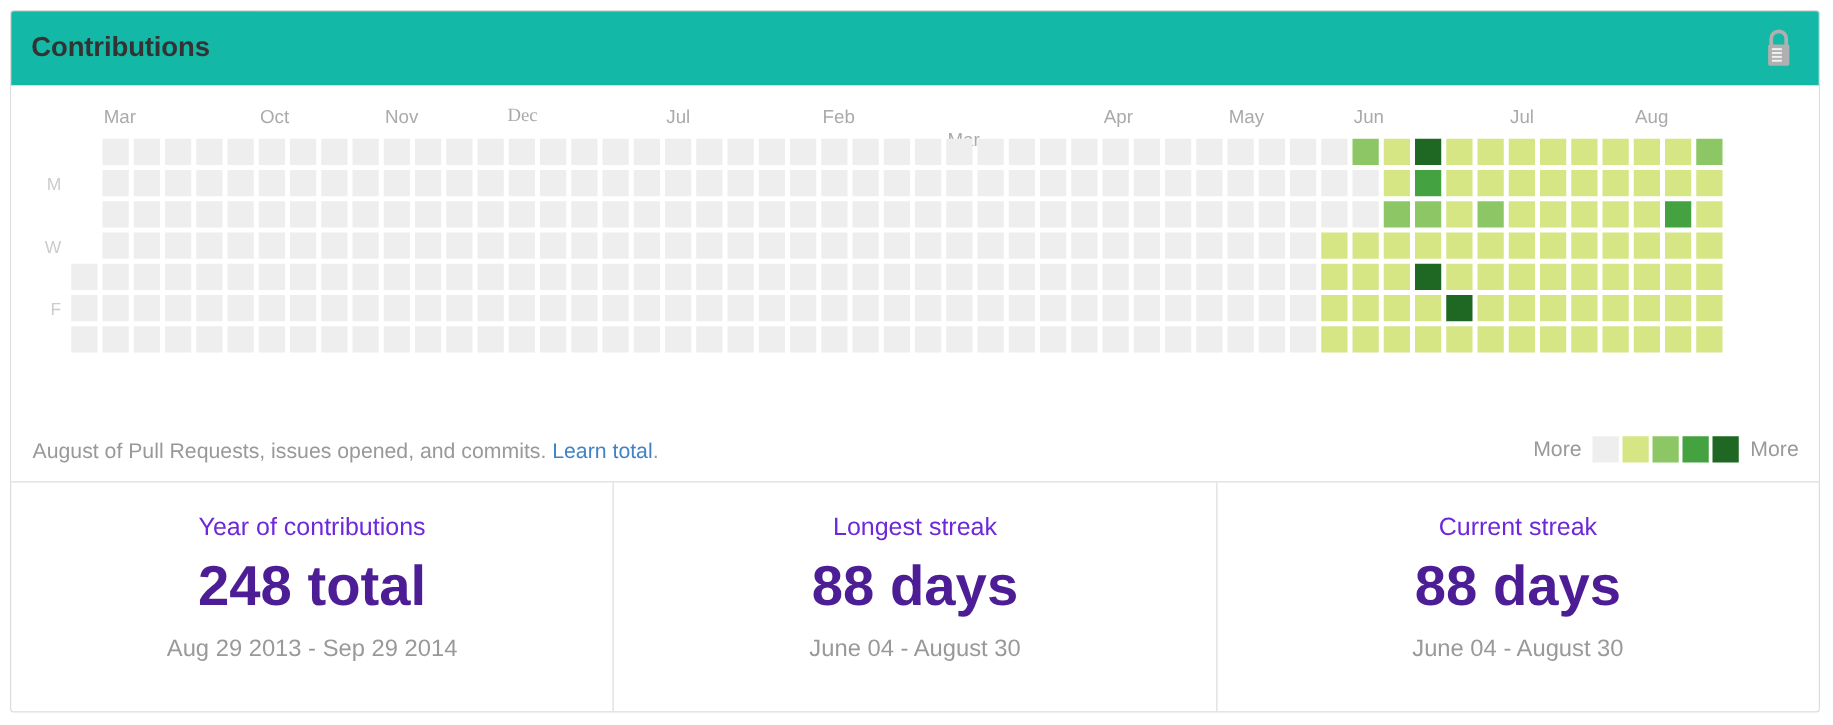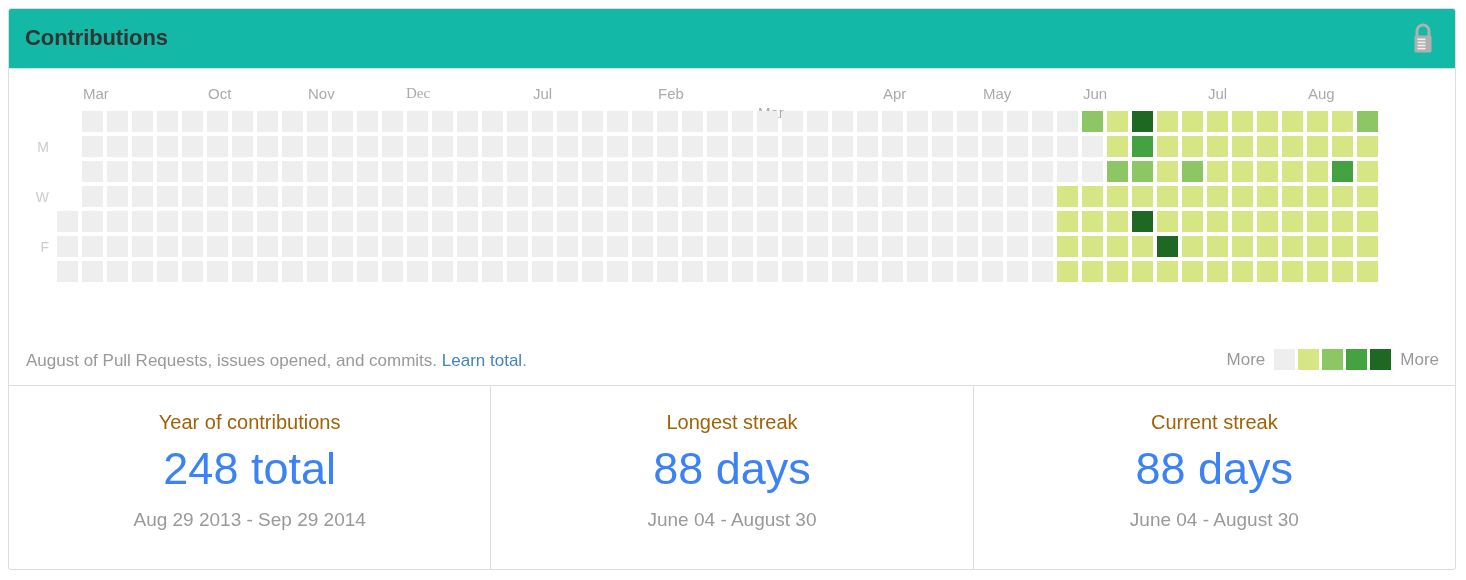--- a/index.html
+++ b/index.html
@@ -166,28 +166,28 @@
     flex: 1 1 0;
     text-align: center;
     padding-top: 22px;
     box-sizing: border-box;
   }
   .stat-panel + .stat-panel {
     border-left: 1px solid #dddddd;
   }
   .stat-label {
     font-size: 20px;
-    color: #a16207;
+    color: #6d28d9;
     line-height: 28px;
   }
   .stat-value {
     font-size: 45px;
-    color: #3b82f6;
+    color: #4c1d95;
     line-height: 60px;
-    font-weight: normal;
+    font-weight: bold;
     margin-top: 3px;
   }
   .stat-range {
     font-size: 19px;
     color: #999999;
     line-height: 28px;
     margin-top: 7px;
   }
 </style>
 </head>

